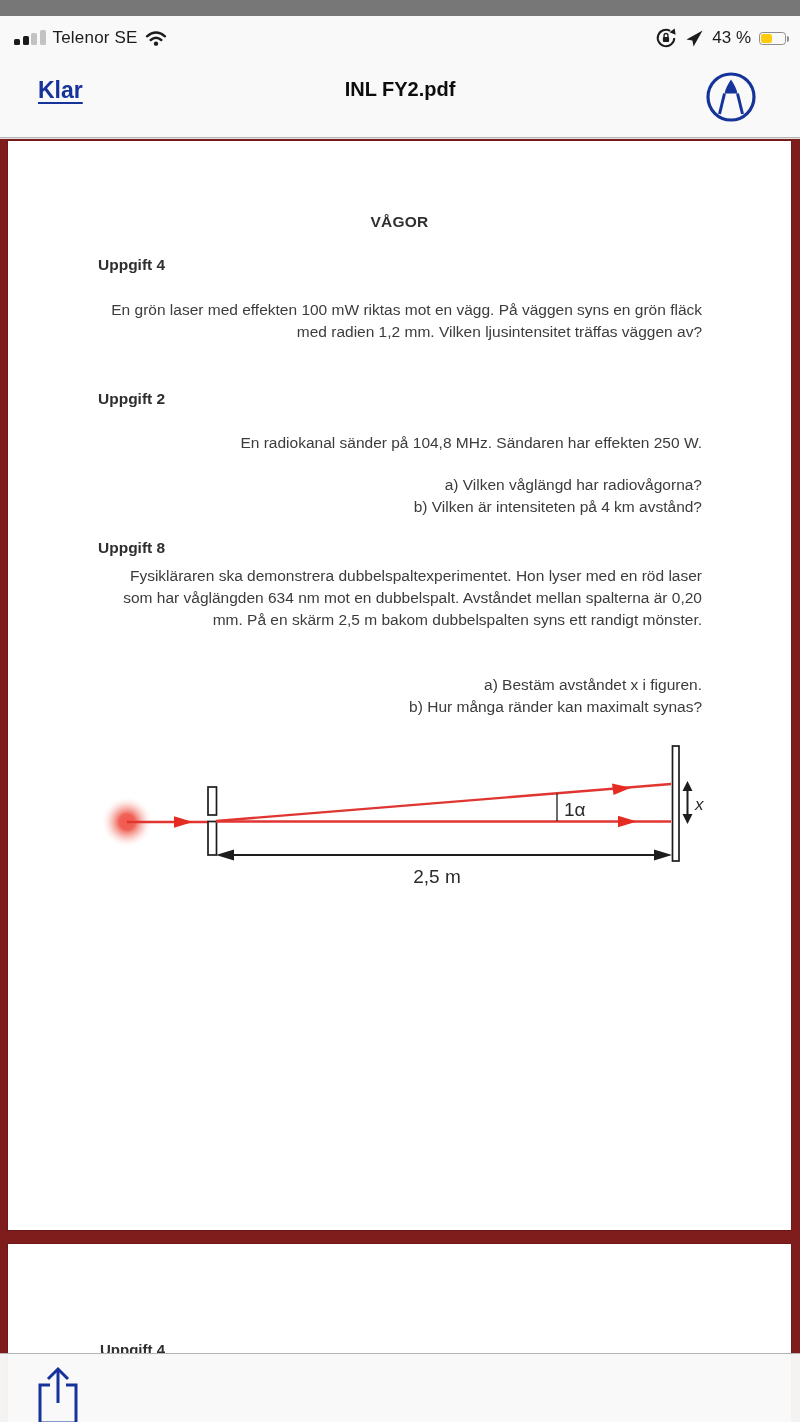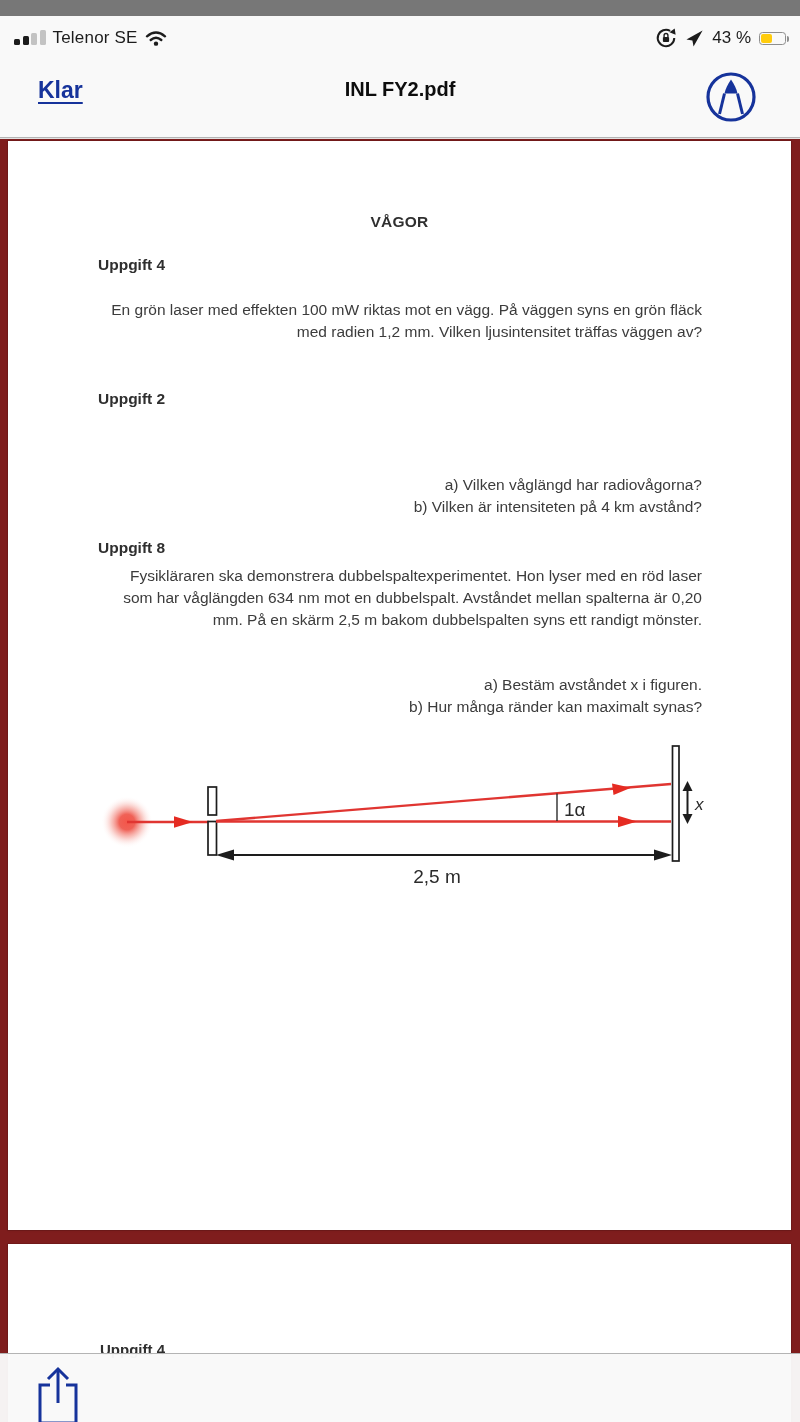--- a/index.html
+++ b/index.html
@@ -121,20 +121,21 @@
 
   <div class="content">
 
     <div class="page page-1">
       <div class="doc-heading">VÅGOR</div>
 
       <div class="task-title t1-title">Uppgift 4</div>
       <div class="body-text t1-body">En grön laser med effekten 100 mW riktas mot en vägg. På väggen syns en grön fläck med radien 1,2 mm. Vilken ljusintensitet träffas väggen av?</div>
 
       <div class="task-title t2-title">Uppgift 2</div>
+      <div class="body-text t2-body">En radiokanal sänder på 104,8 MHz. Sändaren har effekten 250 W.</div>
       <div class="body-text t2-items">
         <div>a) Vilken våglängd har radiovågorna?</div>
         <div>b) Vilken är intensiteten på 4 km avstånd?</div>
       </div>
 
       <div class="task-title t3-title">Uppgift 8</div>
       <div class="body-text t3-body">Fysikläraren ska demonstrera dubbelspaltexperimentet. Hon lyser med en röd laser som har våglängden 634 nm mot en dubbelspalt. Avståndet mellan spalterna är 0,20 mm. På en skärm 2,5 m bakom dubbelspalten syns ett randigt mönster.</div>
       <div class="body-text t3-items">
         <div>a) Bestäm avståndet x i figuren.</div>
         <div>b) Hur många ränder kan maximalt synas?</div>

